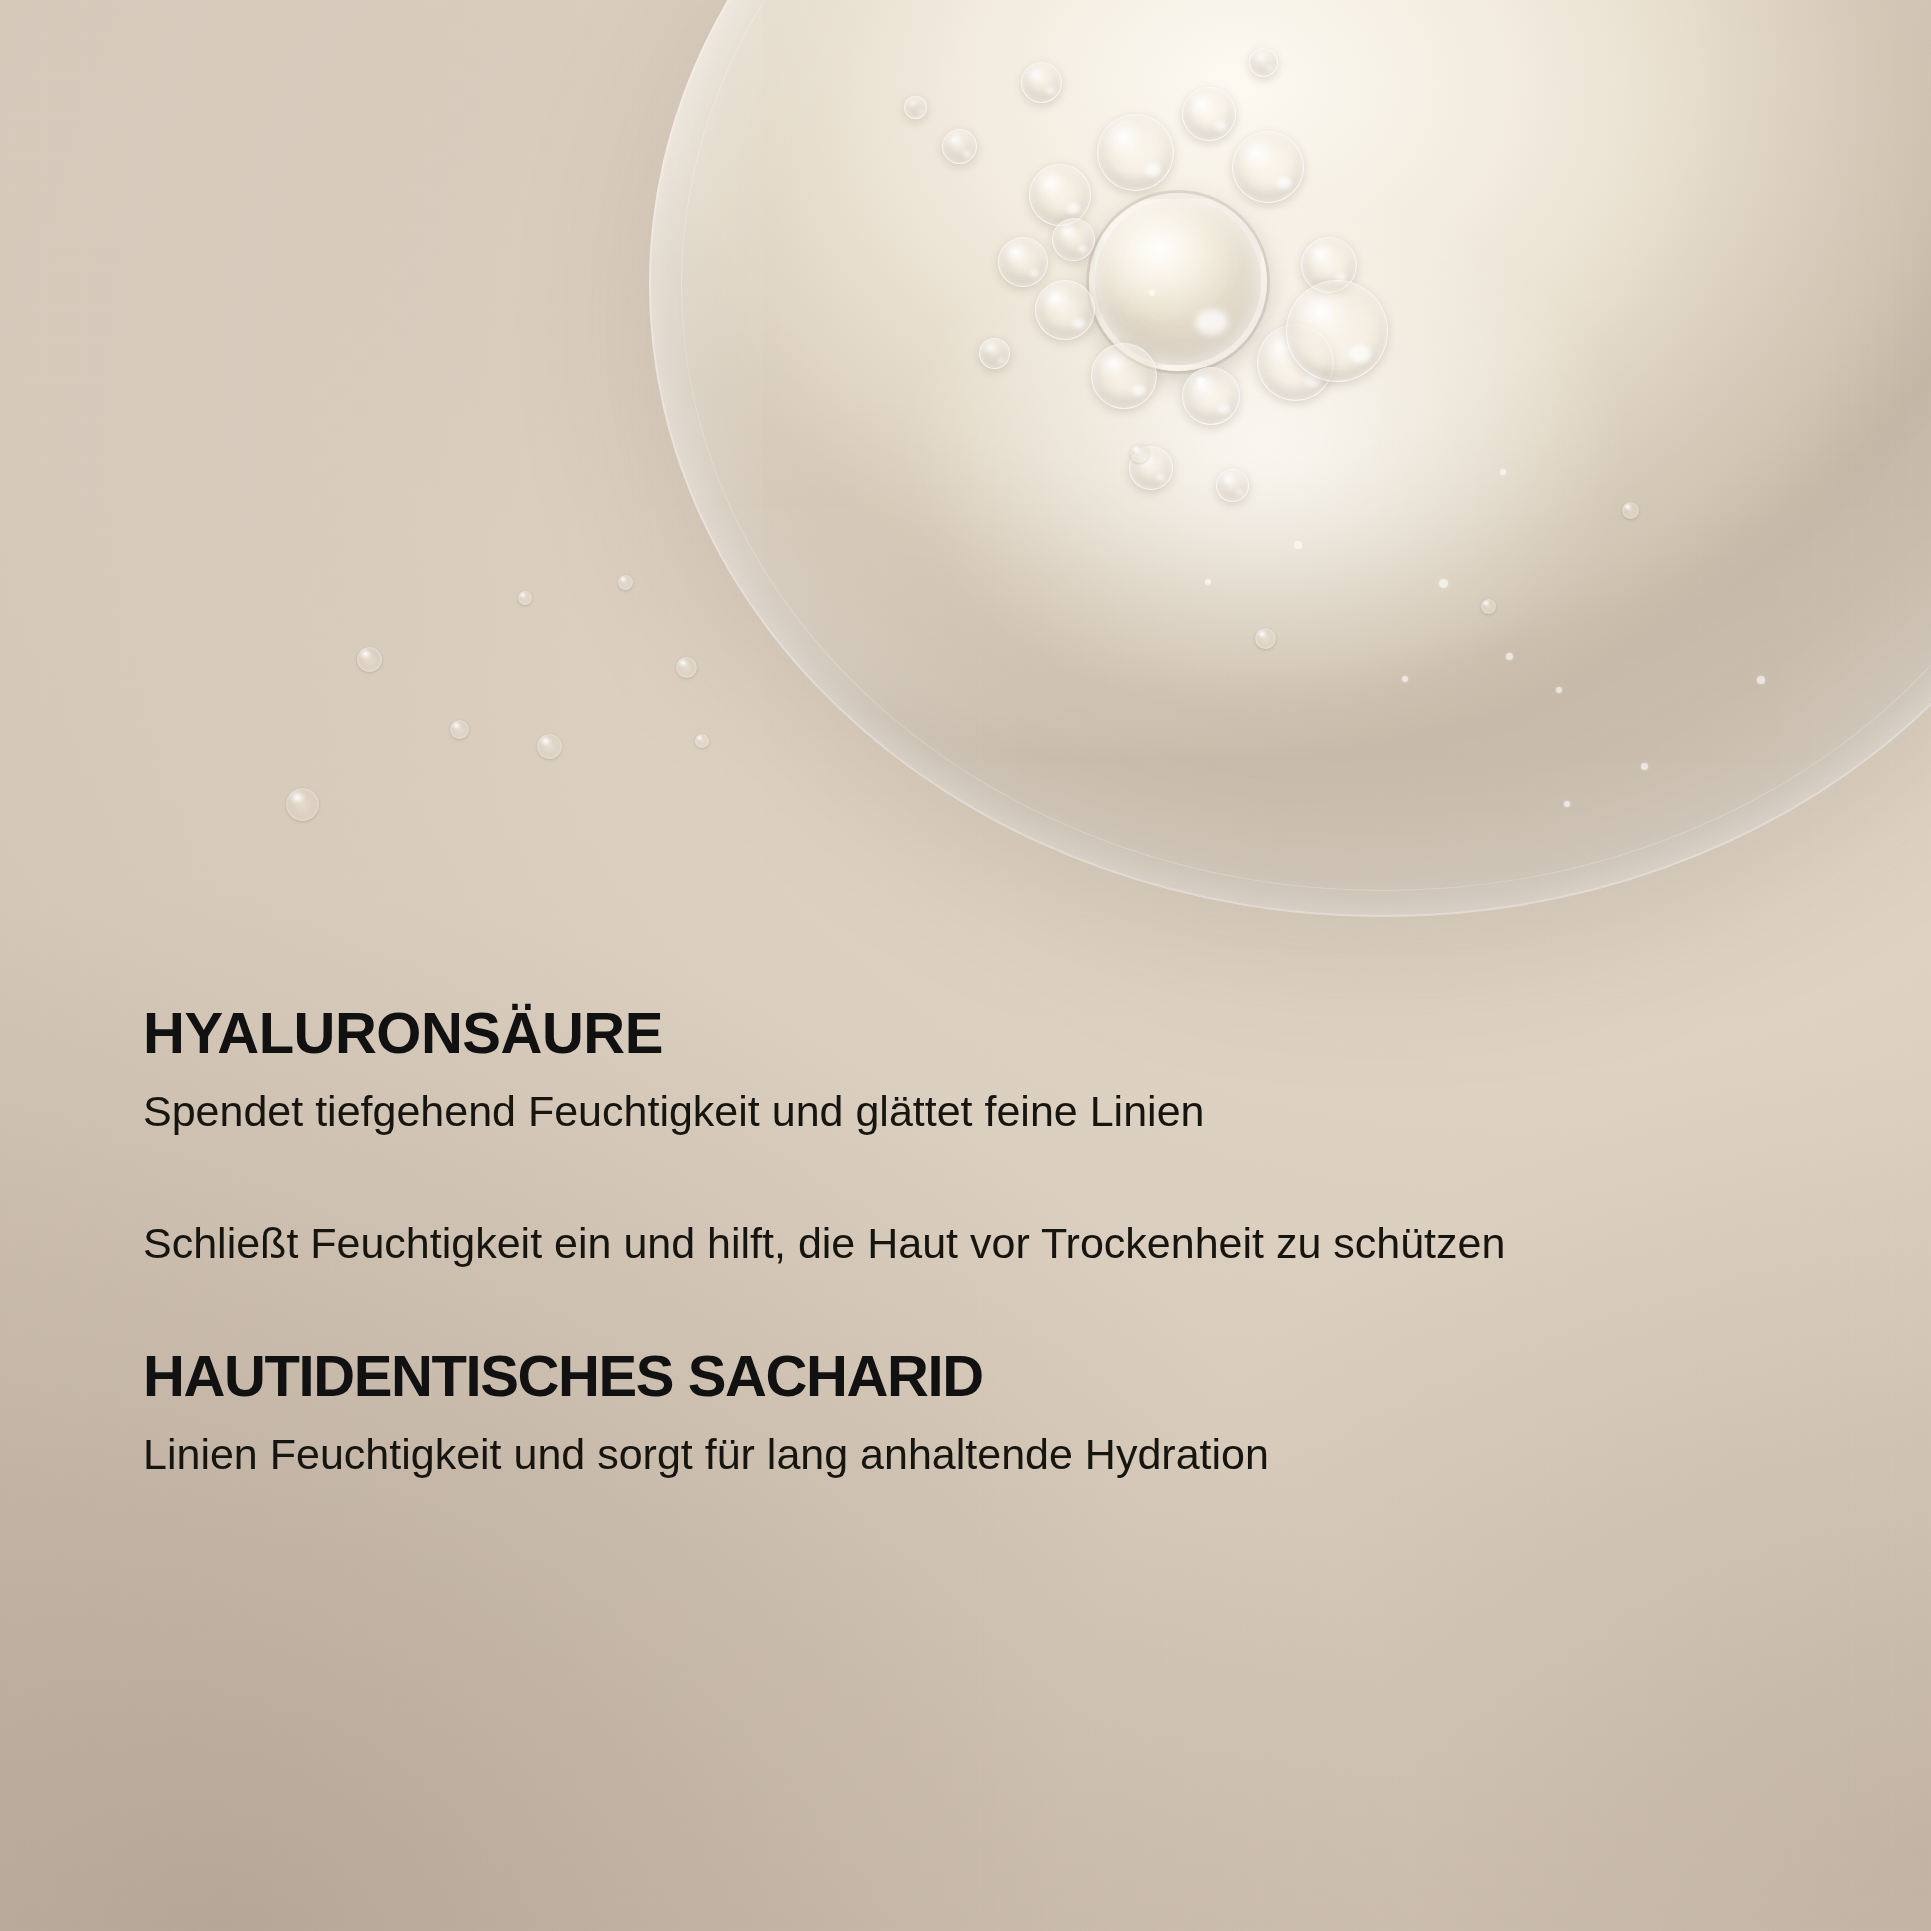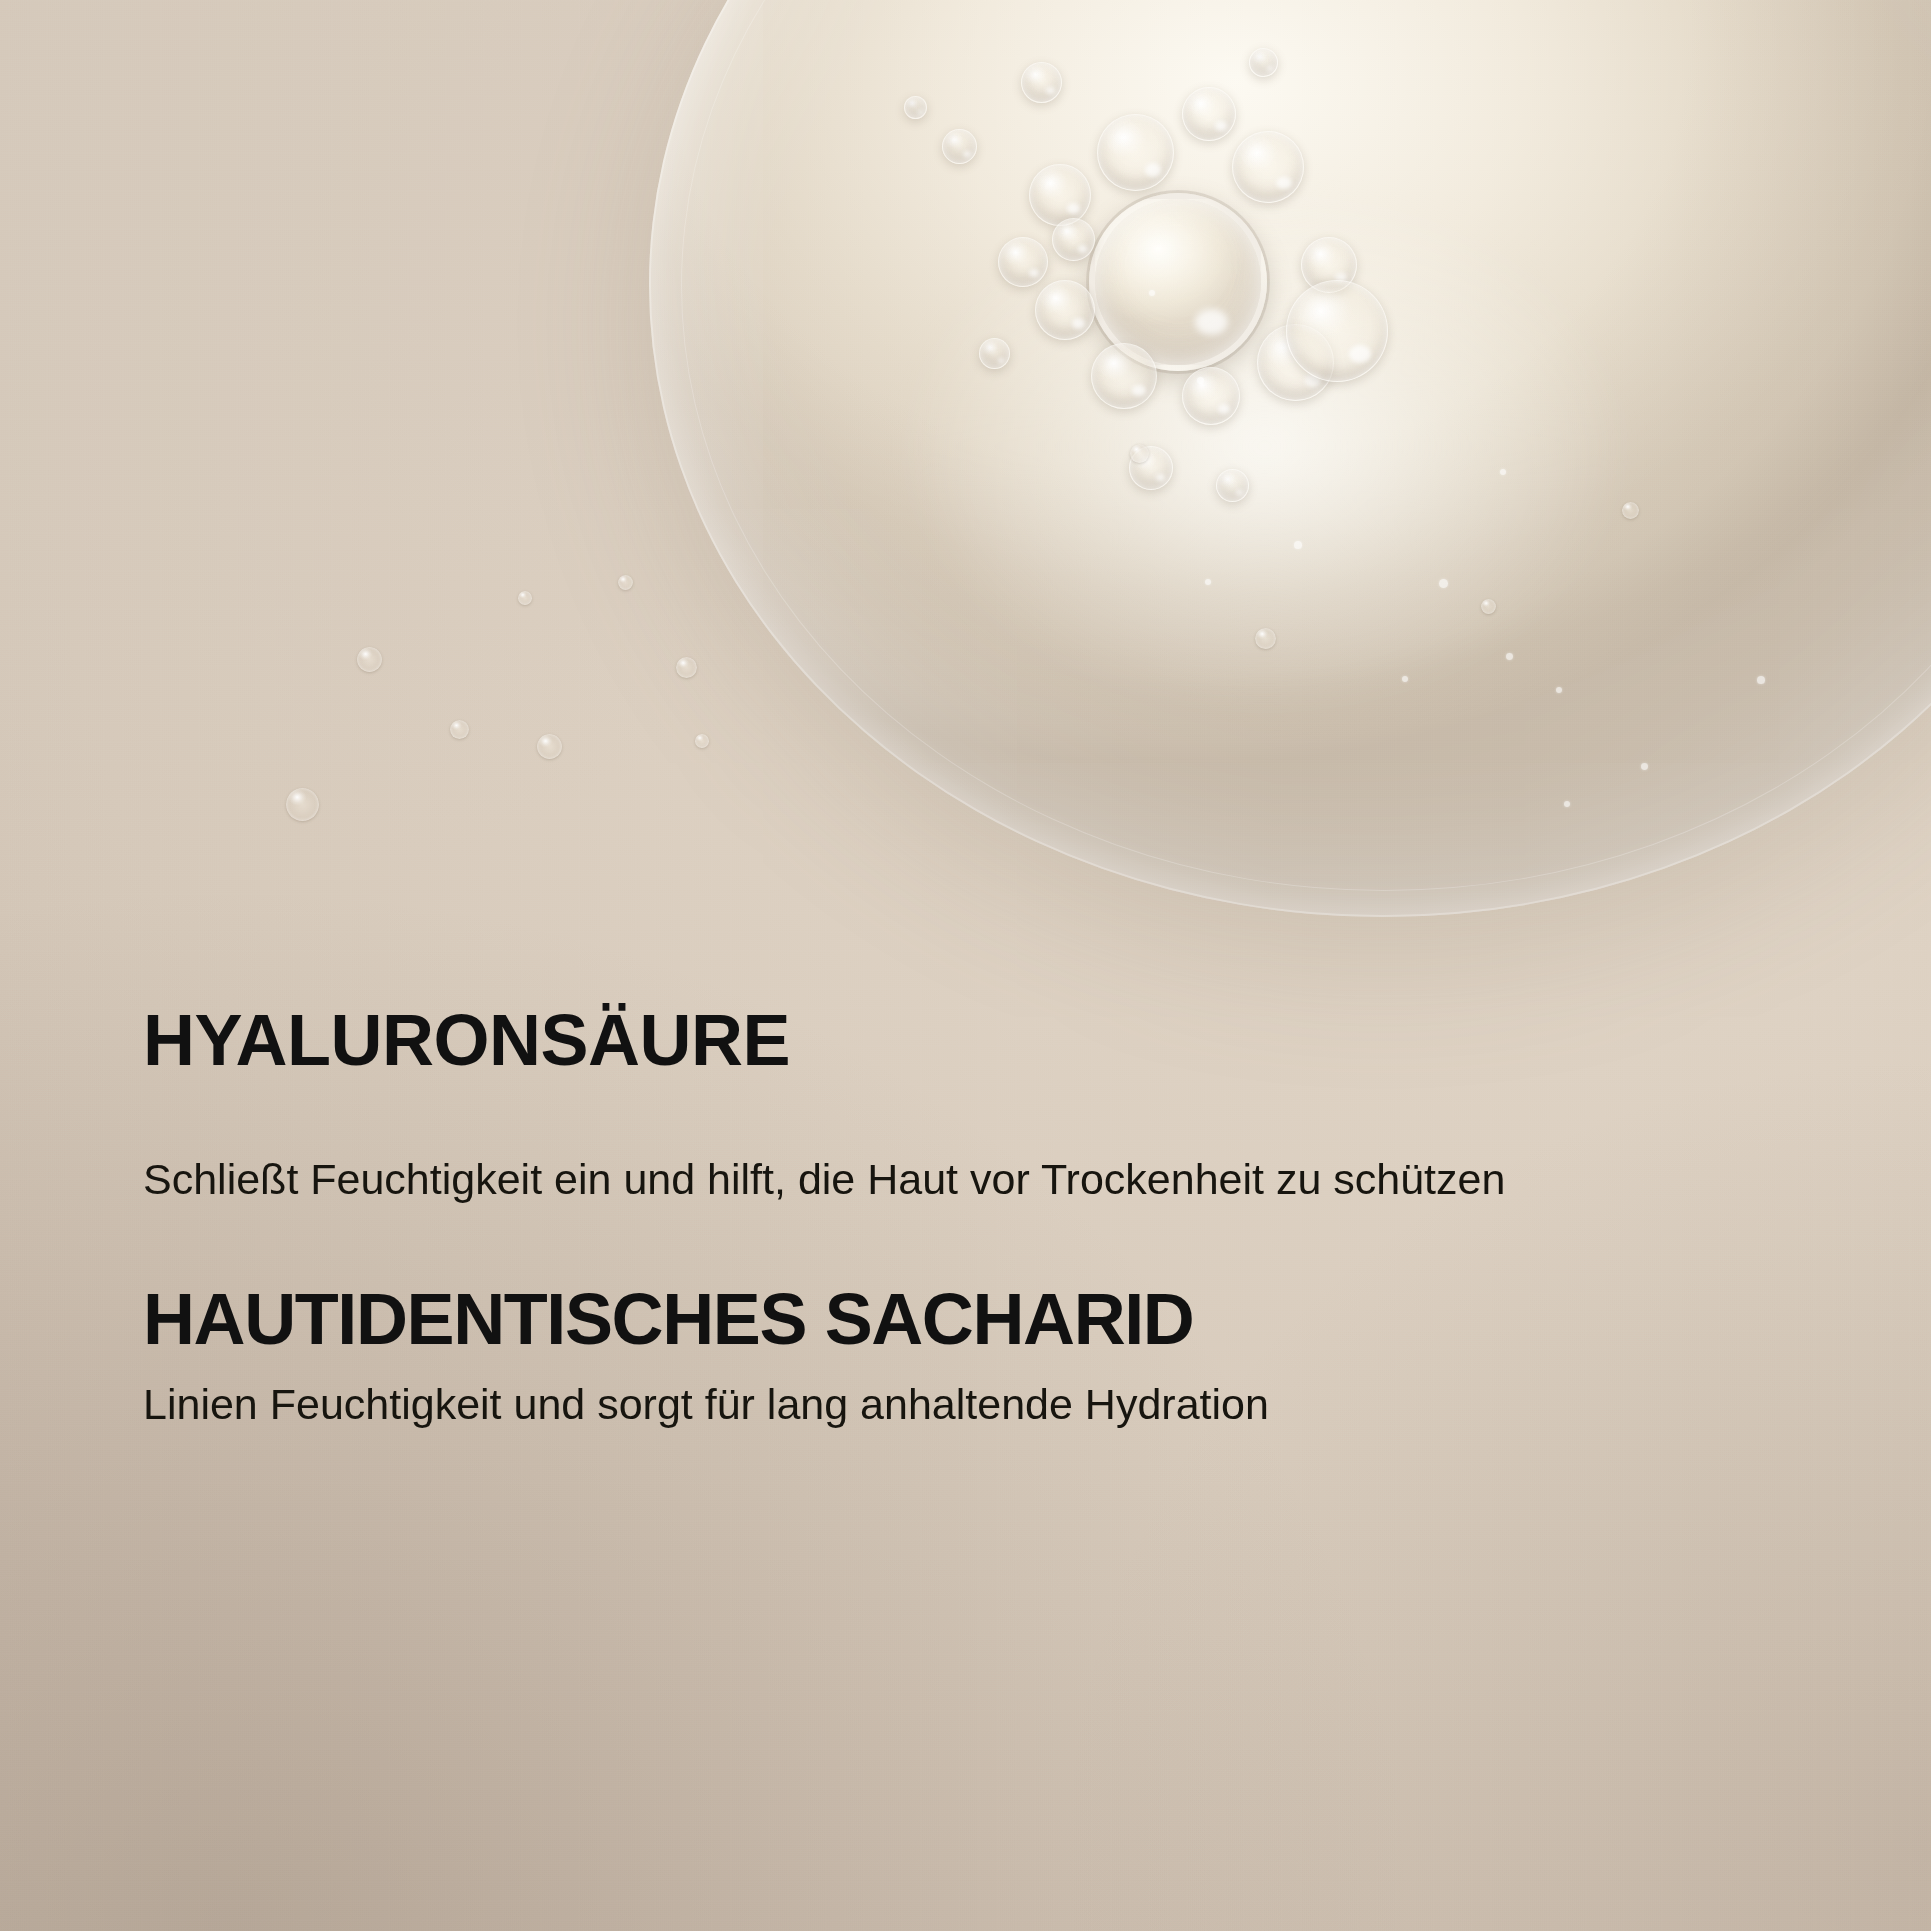--- a/index.html
+++ b/index.html
@@ -177,21 +177,21 @@
   
   .copy {
     position: absolute;
     left: 143px;
     top: 1004px;
     width: 1699px;
   }
   .ingredient { margin-bottom: 75px; }
   .ingredient:last-child { margin-bottom: 16px; }
   .ing-title {
-    font-size: 72px;
+    font-size: 58px;
     font-weight: 700;
     letter-spacing: -0.5px;
     line-height: 1.0;
     color: #111111;
     margin: 0 0 21px 0;
   }
   .ing-desc {
     font-size: 43px;
     font-weight: 400;
     line-height: 1.32;
@@ -268,20 +268,21 @@
   <div class="micro" style="left:1197px; top:377px; width:6.8px; height:6.8px;"></div>
   <div class="micro" style="left:1149px; top:290px; width:5.8px; height:5.8px;"></div>
   <div class="micro" style="left:1500px; top:469px; width:5.8px; height:5.8px;"></div>
 
   <div class="bg-grain"></div>
 
   <div class="copy">
 
     <div class="ingredient ing-1">
       <h2 class="ing-title">HYALURONSÄURE</h2>
+      <p class="ing-desc">Spendet tiefgehend Feuchtigkeit und glättet feine Linien</p>
     </div>
 
     <div class="ingredient ing-2">
       <p class="ing-desc">Schließt Feuchtigkeit ein und hilft, die Haut vor Trockenheit zu schützen</p>
     </div>
 
     <div class="ingredient ing-3">
       <h2 class="ing-title">HAUTIDENTISCHES SACHARID</h2>
       <p class="ing-desc">Linien Feuchtigkeit und sorgt für lang anhaltende Hydration</p>
     </div>

